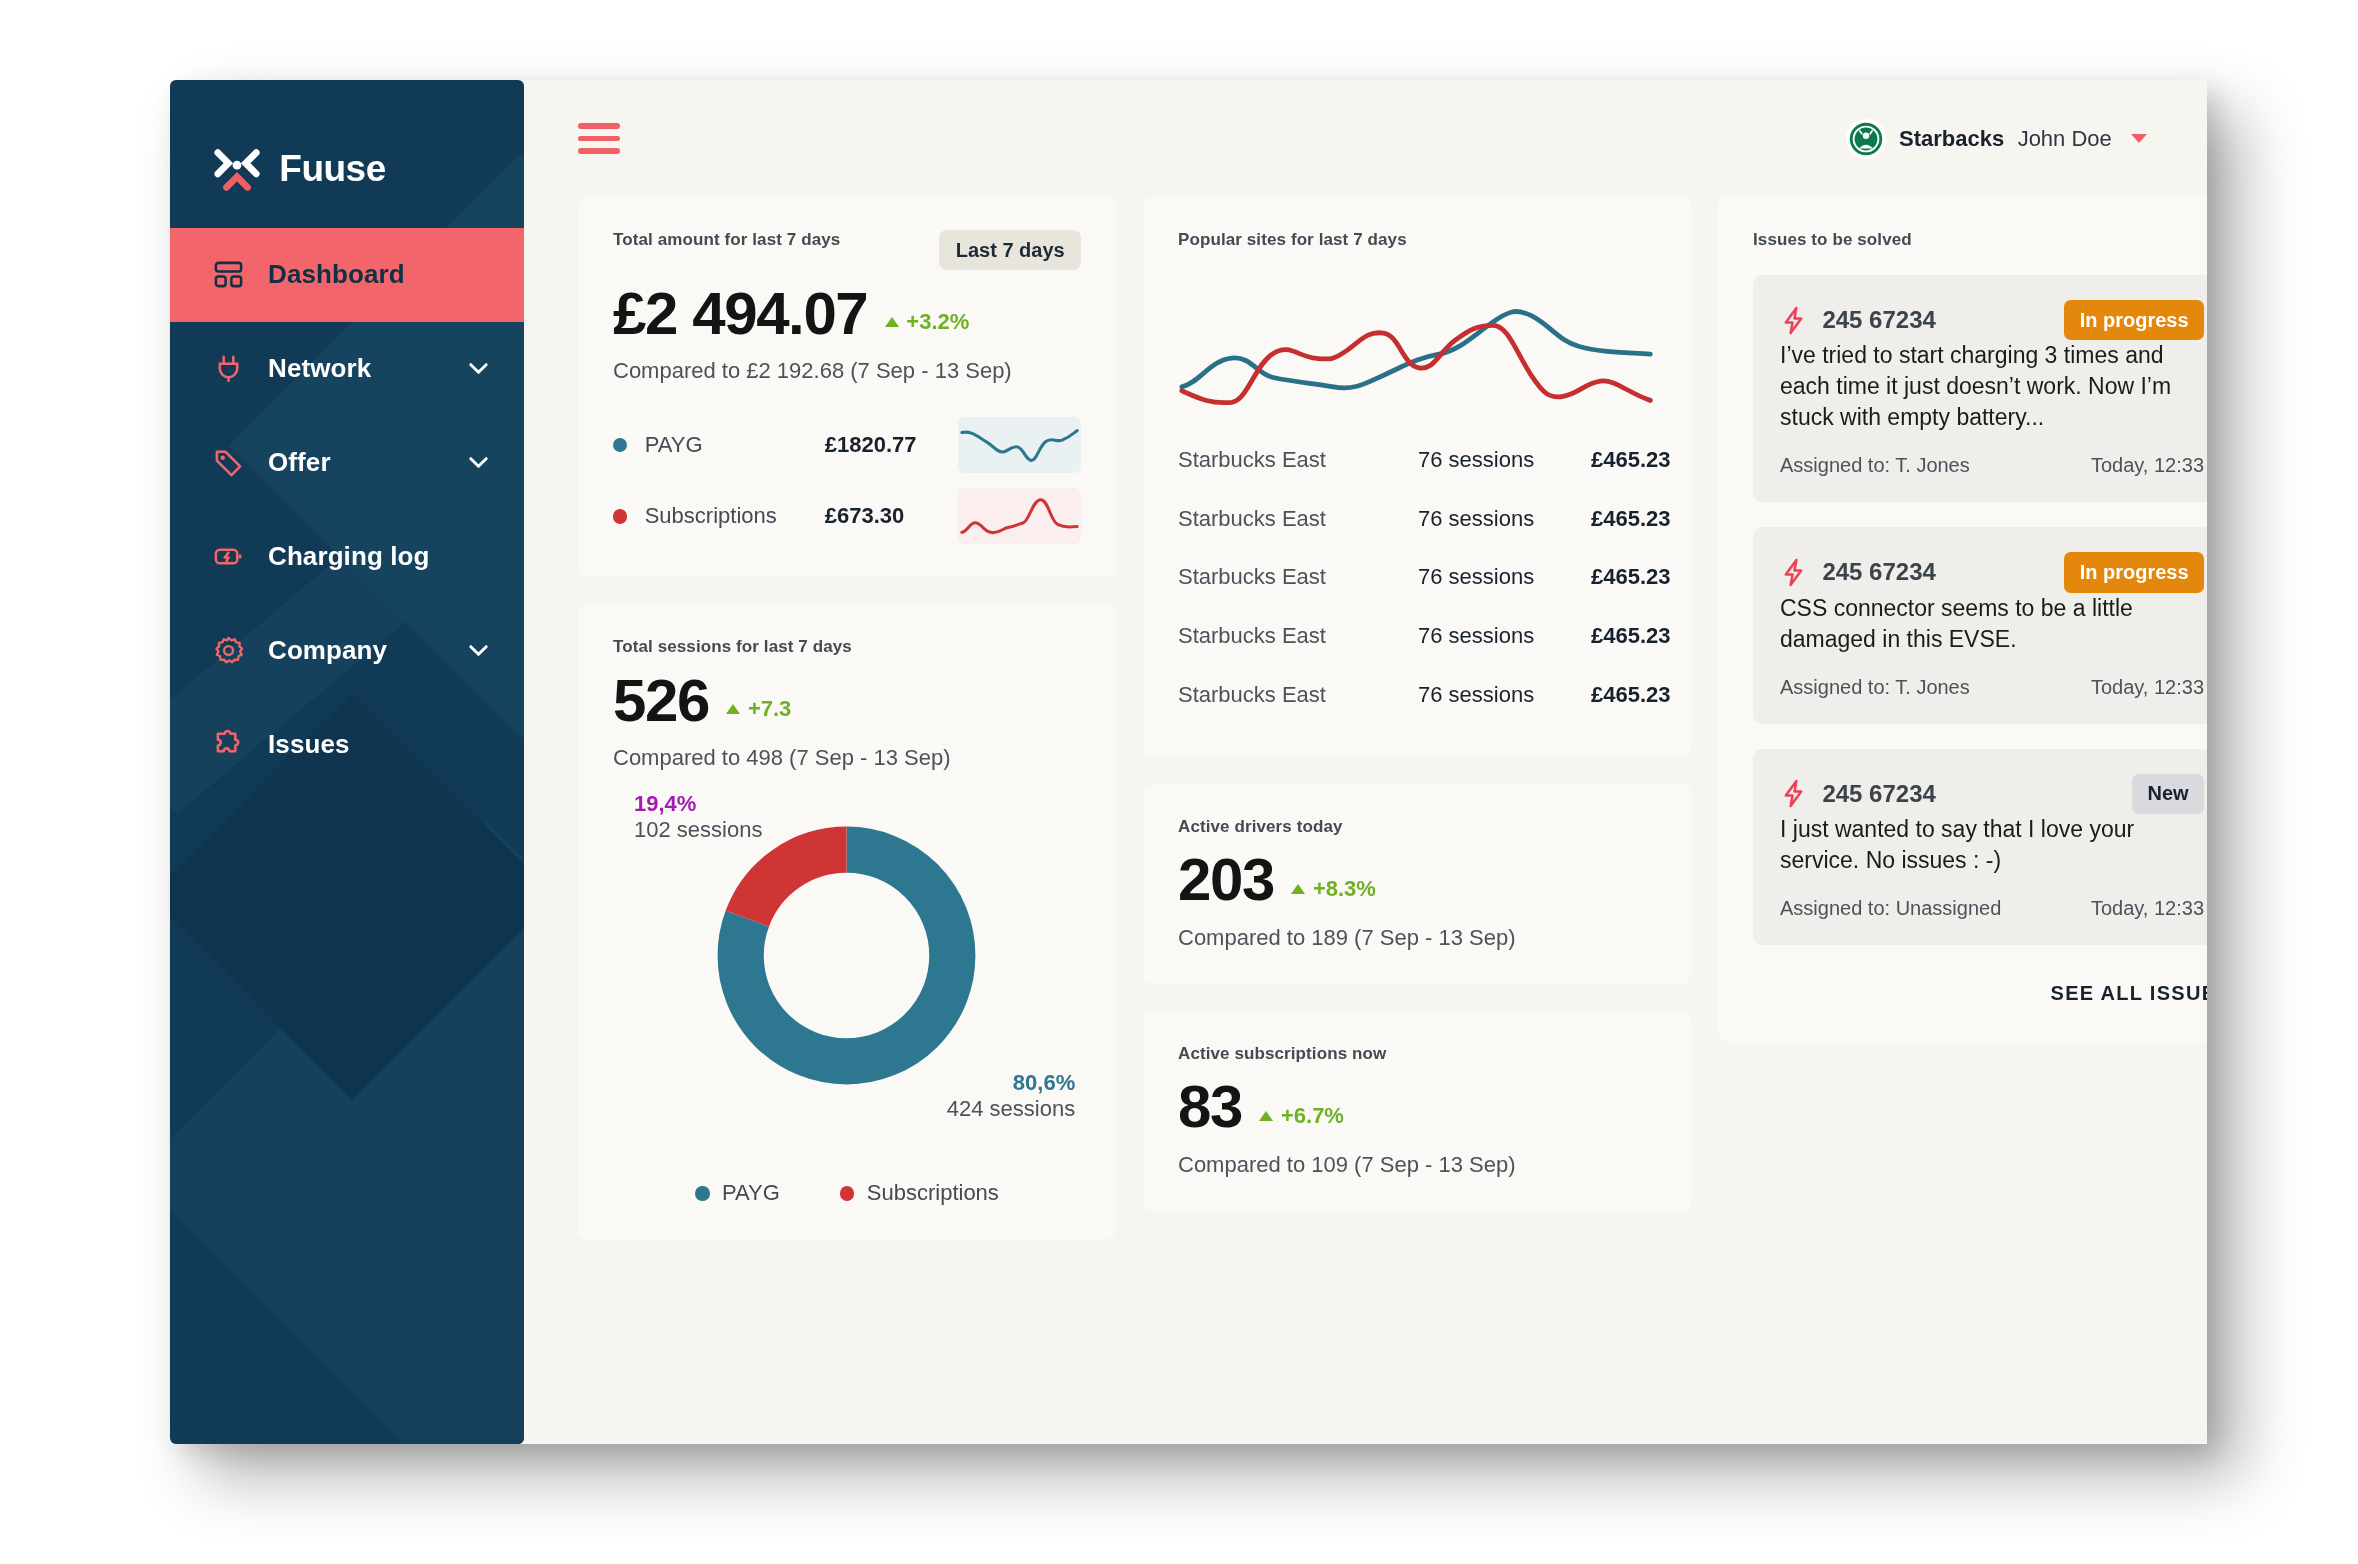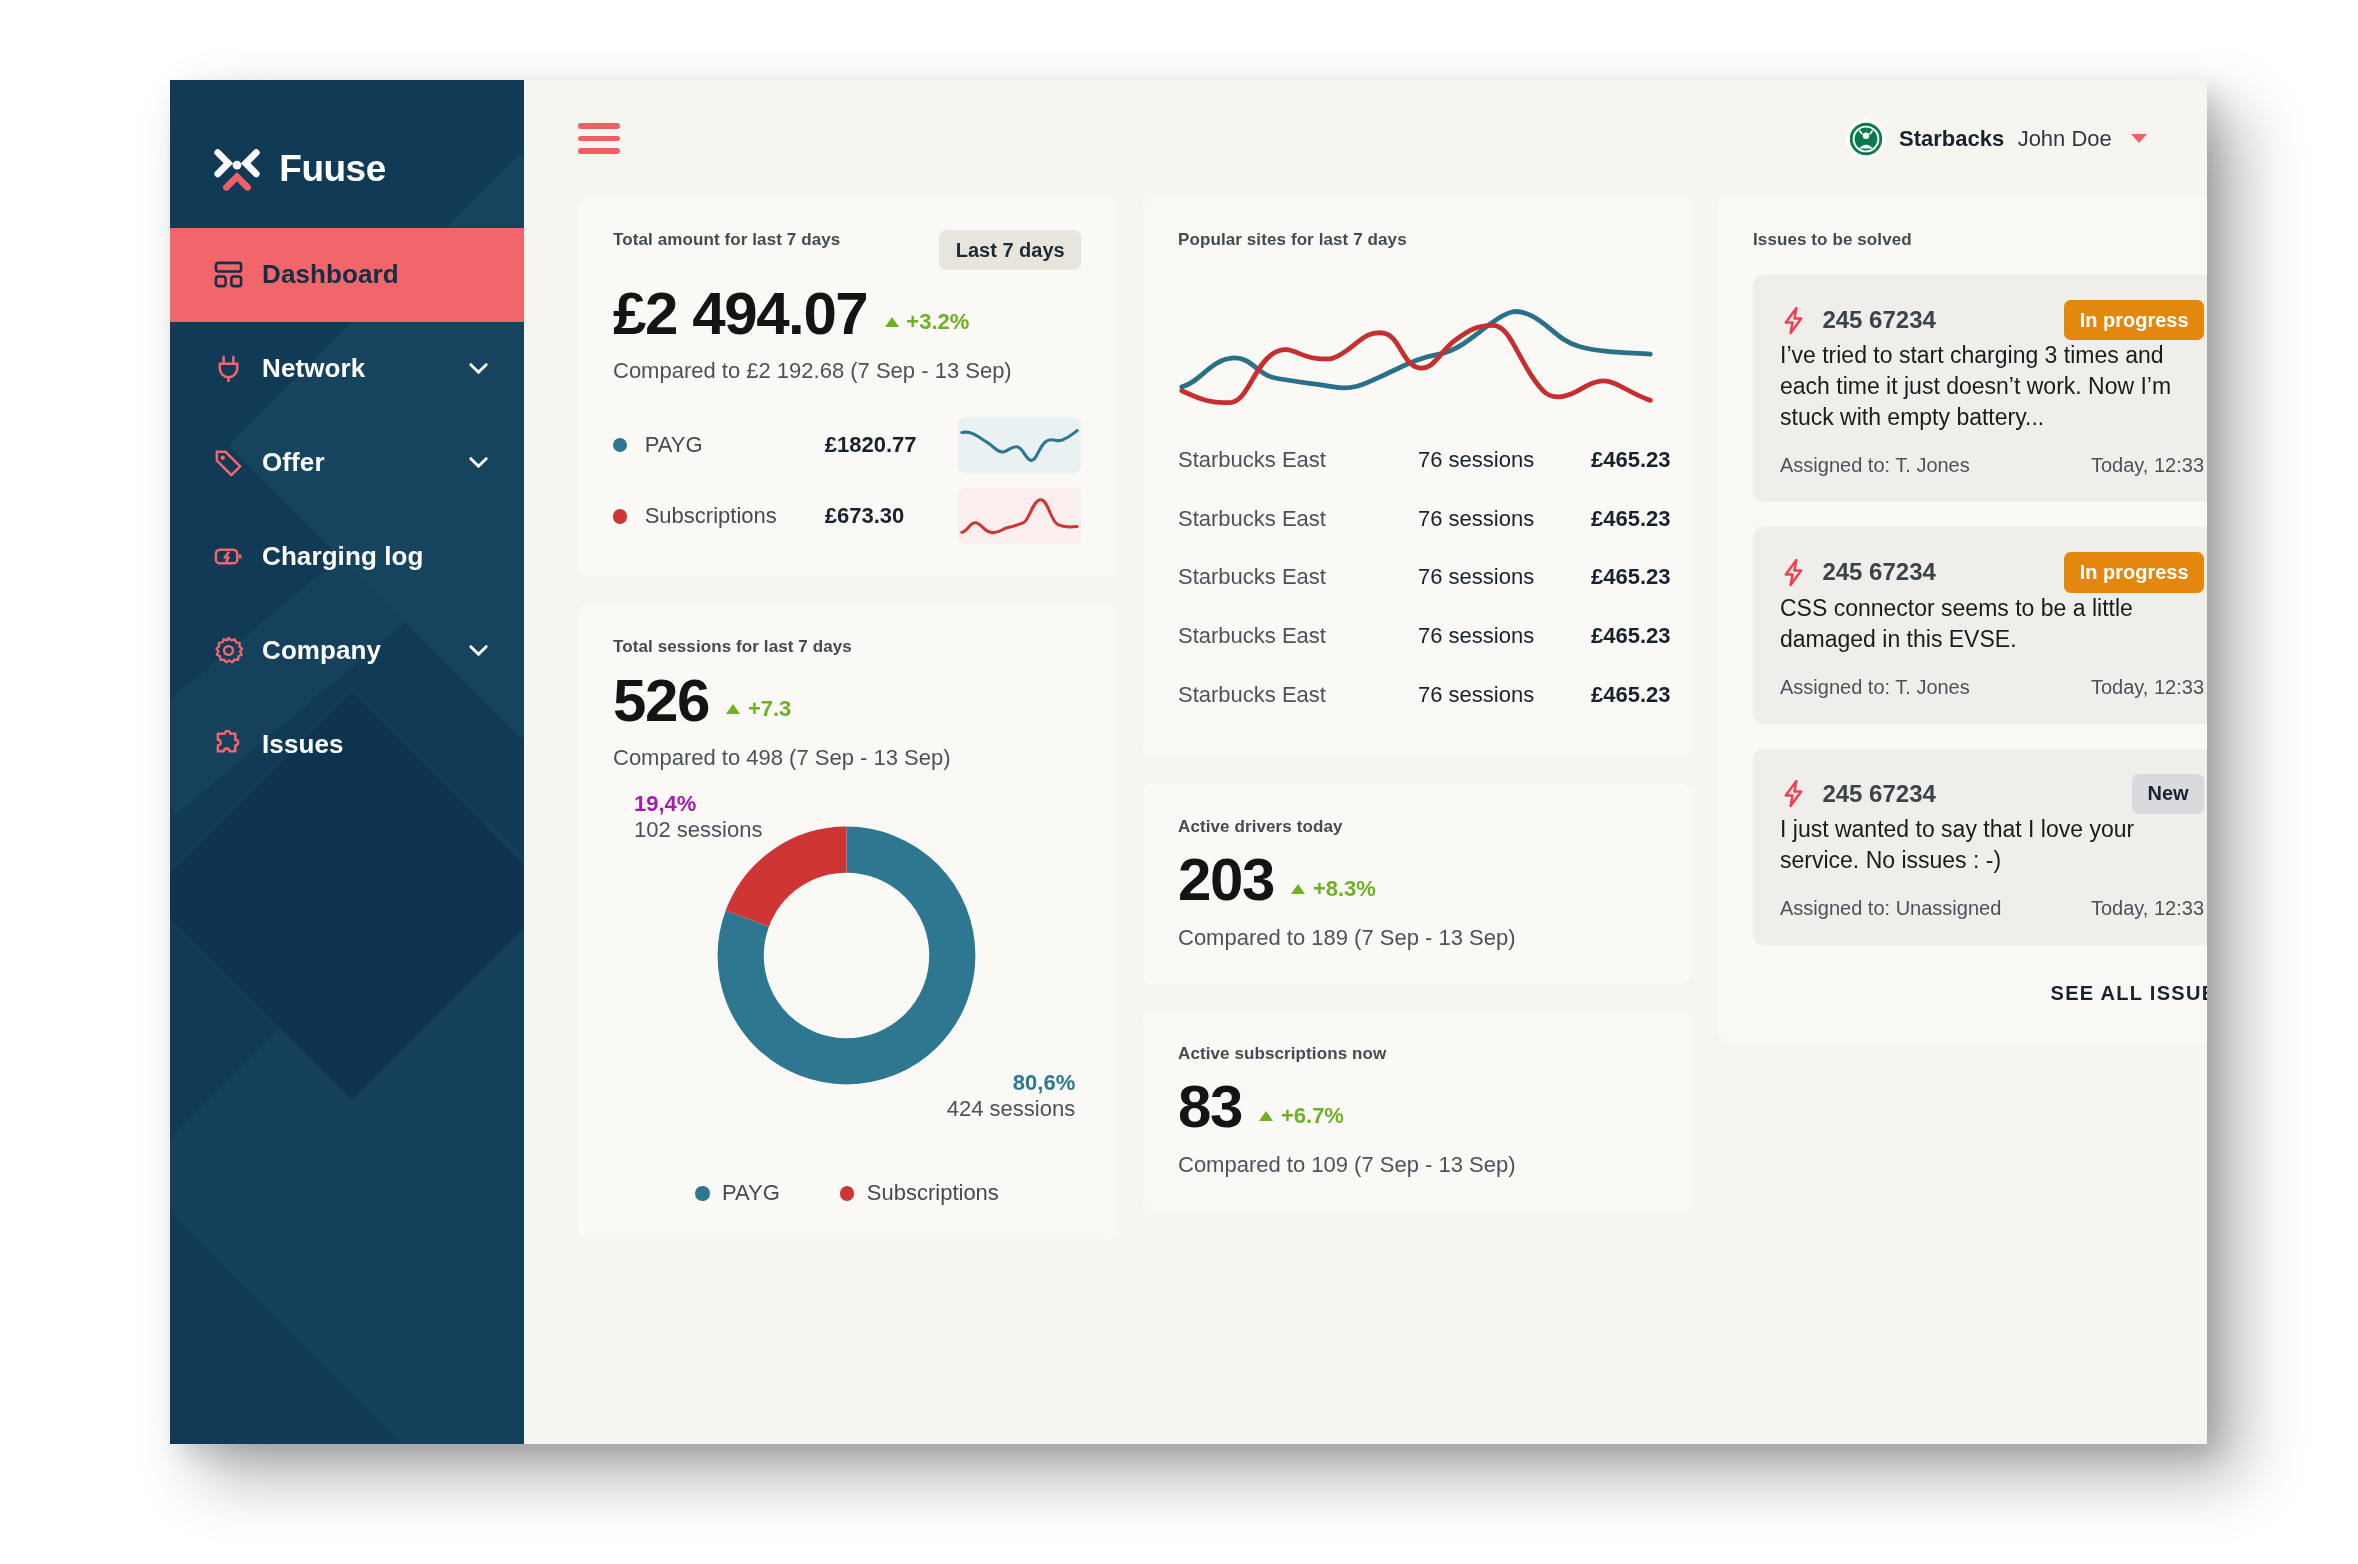--- a/index.html
+++ b/index.html
@@ -16,41 +16,41 @@
     position: absolute; left: 170px; top: 80px;
     width: 2037px; height: 1364px;
     background: #f7f5f0;
     box-shadow: 33px 33px 60px rgba(0,0,0,.30), 9.6px 9.6px 25px rgba(0,0,0,.14);
     display: flex; overflow: hidden;
   }
 
   
   .sidebar {
     position: relative; width: 354px; height: 100%;
-    background: #113a56; flex: 0 0 354px; overflow: hidden;
+    background: #113a56; flex: 0 0 354px; overflow: hidden; border-radius: 6px;
   }
   .sidebar-bg { position:absolute; inset:0; overflow:hidden; pointer-events:none; }
   .sbshape { position:absolute; background:#16445f; }
   .sb-diamond1 { width: 413px; height: 413px; left: 144px; top: 159px; transform: rotate(45deg); }
   .sb-diamond2 { width: 288px; height: 288px; left: 38px; top: 672px; transform: rotate(45deg); background:#0f3450; }
   .sb-band { width: 538px; height: 92px; left: -86px; top: 480px; transform: rotate(-40deg); background:#15415c; }
   .sb-diamond3 { width: 500px; height: 500px; left: 67px; top: 845px; transform: rotate(45deg); background:#14405b; }
 
   .brand {
     position: relative; z-index: 2;
     display:flex; align-items:center; gap: 17.3px;
     padding: 42px 0 0 42px; height: 136px;
   }
   .brand-logo { width: 50px; height: 50px; flex:0 0 50px; }
   .brand-name { color:#fff; font-size: 37px; font-weight: 700; letter-spacing:-0.5px; }
 
   .nav { position: relative; z-index: 2; margin-top: 11.5px; }
   .nav-item {
     display:flex; align-items:center; height: 94px;
-    padding-left: 42px; padding-right: 33px; gap: 17px; cursor:pointer;
+    padding-left: 42px; padding-right: 33px; gap: 23px; cursor:pointer;
   }
   .nav-item .nav-label { color:#fff; font-size: 26px; font-weight: 700; letter-spacing:0.1px; flex:1; }
   .nav-item .nav-ico { width: 33px; height: 33px; flex:0 0 33px; display:flex; align-items:center; justify-content:center; }
   .nav-item .nav-ico svg { display:block; }
   .nav-item.active { background:#f2666b; }
   .nav-item.active .nav-label { color:#112f45; }
   .chev { width: 25px; height: 25px; flex:0 0 25px; }
 
   
   .main { flex:1; min-width:0; background:#f7f5f0; display:flex; flex-direction:column; }

